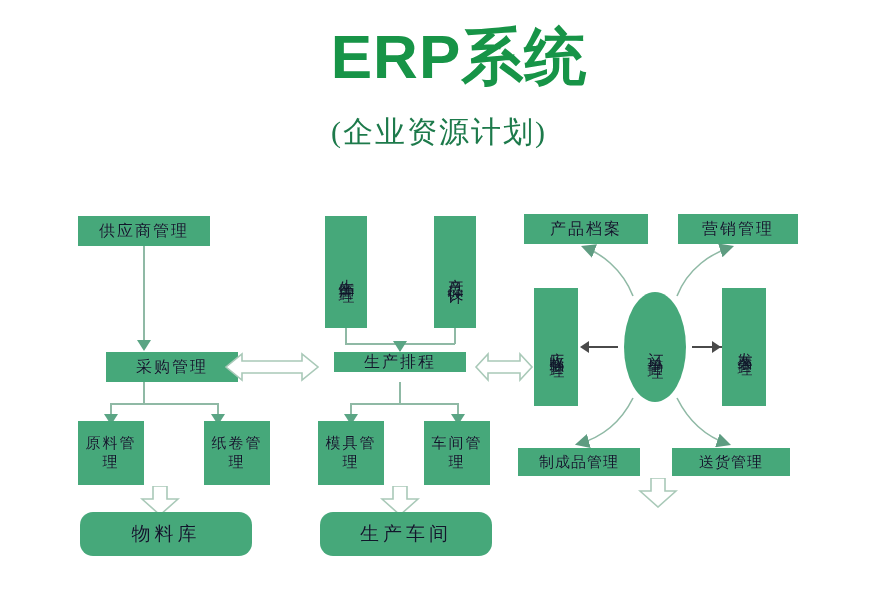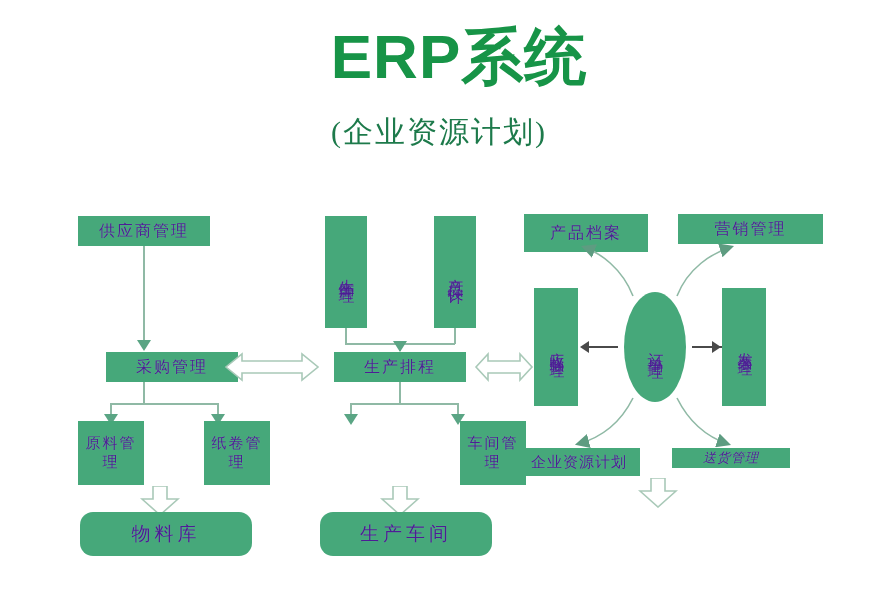--- a/index.html
+++ b/index.html
@@ -30,21 +30,21 @@
     font-size:30px;line-height:40px;
     color:#1d7a4b;
     letter-spacing:2px;
     white-space:nowrap;
   }
 
   
   .node{
     position:absolute;
     background:#46a87a;
-    color:#4c1d95;
+    color:#0f172a;
     display:flex;align-items:center;justify-content:center;
     text-align:center;
     font-size:16px;
     letter-spacing:2px;
     box-sizing:border-box;
     text-shadow:0 0 1px rgba(255,255,255,.25);
   }
   .node.rounded{border-radius:13px;font-size:19px;letter-spacing:4px;}
   .node.vert{
     writing-mode:vertical-rl;
@@ -128,30 +128,31 @@
 
   <div class="node vert" style="left:325px;top:216px;width:42px;height:112px;">生产管理</div>
   <div class="node vert" style="left:434px;top:216px;width:42px;height:112px;">产品设计</div>
 
   <div class="ln v" style="left:345px;top:328px;height:16px;"></div>
   <div class="ln v" style="left:454px;top:328px;height:16px;"></div>
   <div class="ln h" style="left:345px;top:343px;width:110px;"></div>
   <div class="ln v" style="left:399px;top:343px;height:8px;"></div>
   <div class="tri-down" style="left:393px;top:341px;"></div>
 
-  <div class="node" style="left:334px;top:352px;width:132px;height:30px;">生产排程</div>
+  <div class="node" style="left:334px;top:352px;width:132px;height:20px;">生产排程</div>
 
   <div class="ln v" style="left:399px;top:382px;height:22px;"></div>
   <div class="ln h" style="left:350px;top:403px;width:108px;"></div>
   <div class="ln v" style="left:350px;top:403px;height:14px;"></div>
   <div class="ln v" style="left:457px;top:403px;height:14px;"></div>
   <div class="tri-down" style="left:344px;top:414px;"></div>
   <div class="tri-down" style="left:451px;top:414px;"></div>
 
-  <div class="node two-line" style="left:424px;top:421px;width:66px;height:64px;font-size:15px;margin-left:36px;">车间管理</div>
+  <div class="node two-line" style="left:318px;top:421px;width:66px;height:64px;font-size:15px;">模具管理</div>
+  <div class="node two-line" style="left:424px;top:421px;width:66px;height:64px;font-size:15px;">车间管理</div>
 
   <div class="hollow" style="left:380px;top:486px;">
     <svg width="40" height="30" viewBox="0 0 40 30">
       <polygon points="13,0 27,0 27,13 38,13 20,29 2,13 13,13" fill="#ffffff" stroke="#a9c9b8" stroke-width="1.6"></polygon>
     </svg>
   </div>
 
   <div class="node rounded" style="left:320px;top:512px;width:172px;height:44px;">生产车间</div>
 
   <div class="hollow" style="left:224px;top:352px;">
@@ -159,37 +160,37 @@
       <polygon points="18,2 18,9 78,9 78,2 94,15 78,28 78,21 18,21 18,28 2,15" fill="#ffffff" stroke="#a9c9b8" stroke-width="1.6"></polygon>
     </svg>
   </div>
 
   <div class="hollow" style="left:474px;top:352px;">
     <svg width="60" height="30" viewBox="0 0 60 30">
       <polygon points="14,2 14,9 46,9 46,2 58,15 46,28 46,21 14,21 14,28 2,15" fill="#ffffff" stroke="#a9c9b8" stroke-width="1.6"></polygon>
     </svg>
   </div>
 
-  <div class="node" style="left:524px;top:214px;width:124px;height:38px;">产品档案</div>
-  <div class="node" style="left:678px;top:214px;width:145px;height:30px;">营销管理</div>
+  <div class="node" style="left:524px;top:214px;width:124px;height:30px;">产品档案</div>
+  <div class="node" style="left:678px;top:214px;width:120px;height:30px;">营销管理</div>
 
   <div class="node vert" style="left:534px;top:288px;width:44px;height:118px;font-size:15px;">应收款管理</div>
 
   <div class="node ellipse" style="left:624px;top:292px;width:62px;height:110px;font-size:16px;">订单管理</div>
 
   <div class="node vert" style="left:722px;top:288px;width:44px;height:118px;font-size:15px;">发票管理</div>
 
   <div class="bar-dark" style="left:588px;top:346px;width:30px;"></div>
   <div class="tri-left" style="left:580px;top:341px;"></div>
 
   <div class="bar-dark" style="left:692px;top:346px;width:30px;"></div>
   <div class="tri-right" style="left:712px;top:341px;"></div>
 
-  <div class="node" style="left:518px;top:448px;width:122px;height:28px;font-size:15px;letter-spacing:1px;">企业资源计划</div>
-  <div class="node" style="left:672px;top:448px;width:118px;height:20px;font-size:13px;letter-spacing:1px;font-style:italic;">送货管理</div>
+  <div class="node" style="left:518px;top:448px;width:122px;height:28px;font-size:15px;letter-spacing:1px;">制成品管理</div>
+  <div class="node" style="left:672px;top:448px;width:118px;height:28px;font-size:15px;letter-spacing:1px;">送货管理</div>
 
   <div class="hollow" style="left:638px;top:478px;">
     <svg width="40" height="30" viewBox="0 0 40 30">
       <polygon points="13,0 27,0 27,13 38,13 20,29 2,13 13,13" fill="#ffffff" stroke="#a9c9b8" stroke-width="1.6"></polygon>
     </svg>
   </div>
 
 
   <svg class="curves">
     <defs>

